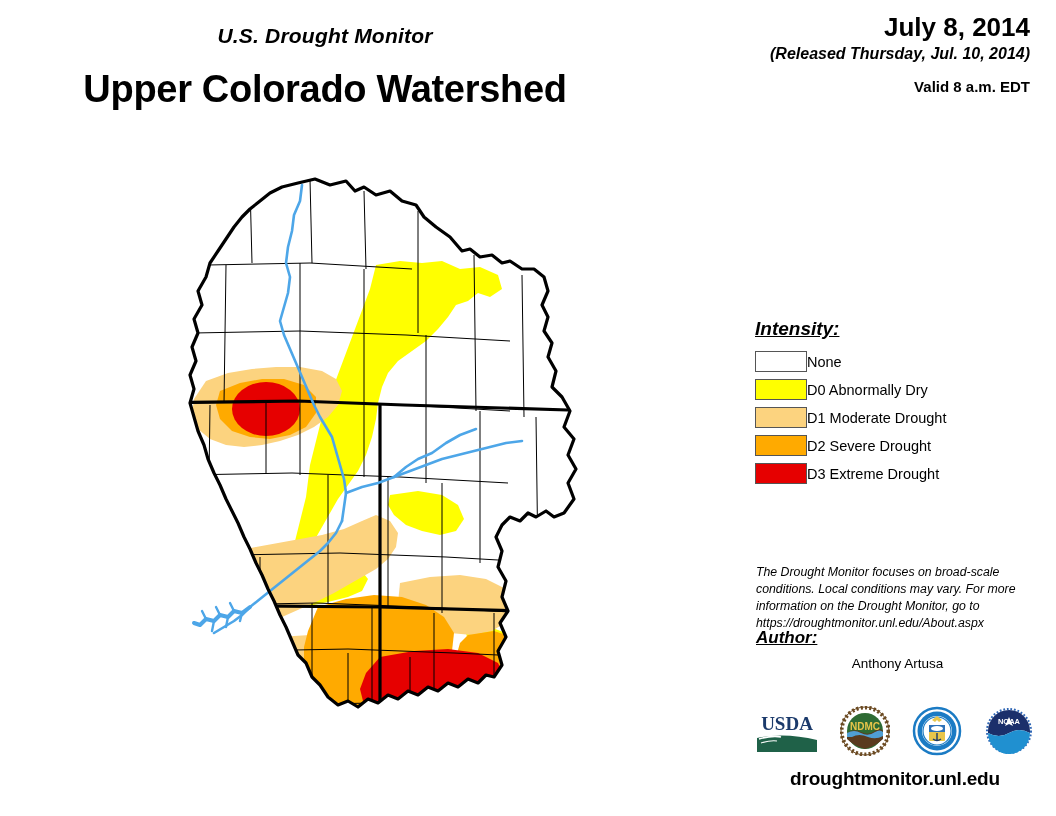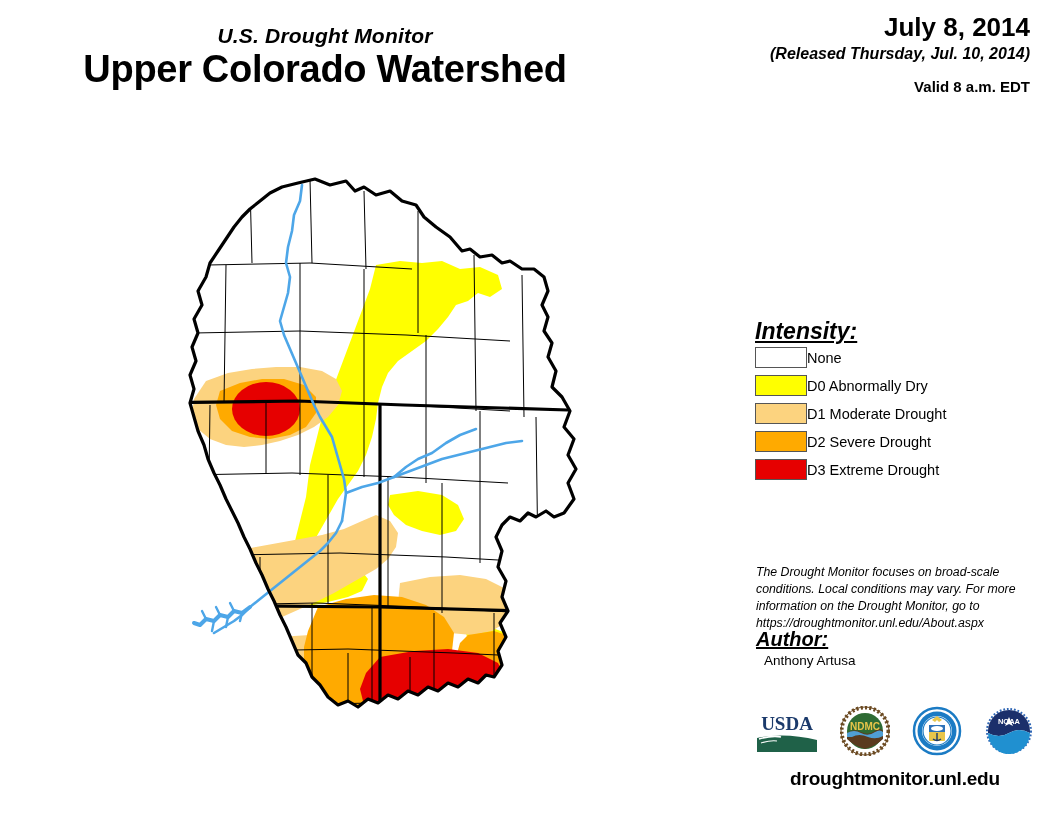--- a/index.html
+++ b/index.html
@@ -2,49 +2,49 @@
 <html><head>
 <meta charset="utf-8">
 <style>
   html,body{margin:0;padding:0;background:#ffffff;}
   body{width:1056px;height:816px;position:relative;overflow:hidden;
        font-family:"Liberation Sans",sans-serif;color:#000;}
 
   
   #header-left{position:absolute;left:0;top:24px;width:650px;text-align:center;}
   #subtitle{font-size:21px;font-weight:bold;font-style:italic;letter-spacing:.2px;}
-  #main-title{font-size:38px;font-weight:bold;margin-top:0;letter-spacing:-.3px;}
+  #main-title{font-size:38px;font-weight:bold;margin-top:20px;letter-spacing:-.3px;}
 
   #header-right{position:absolute;left:700px;top:12px;width:330px;text-align:right;}
   #date-line{font-size:26px;font-weight:bold;}
   #released-line{font-size:16px;font-weight:bold;font-style:italic;margin-top:2px;}
   #valid-line{font-size:15px;font-weight:bold;margin-top:15px;}
 
   
   #map-panel{position:absolute;left:150px;top:165px;width:450px;height:640px;}
   #map-svg{display:block;width:450px;height:640px;}
 
   
   #legend{position:absolute;left:755px;top:318px;width:280px;}
-  #legend-title{font-size:23px;font-weight:bold;font-style:italic;
-                text-decoration:underline;}
+  #legend-title{font-size:19px;font-weight:bold;font-style:italic;
+                text-decoration:underline;margin-bottom:9px;}
   .legend-row{display:flex;align-items:center;height:25px;margin-bottom:3px;}
   .swatch{width:52px;height:21px;border:1px solid #555;box-sizing:border-box;
           flex:0 0 auto;}
   .legend-label{font-size:14.5px;white-space:nowrap;}
 
   
   #disclaimer{position:absolute;left:756px;top:564px;width:275px;
               font-size:12.3px;font-style:italic;line-height:1.38;}
 
   
   #author-block{position:absolute;left:756px;top:628px;width:275px;}
-  #author-title{font-size:20px;font-weight:bold;font-style:italic;
+  #author-title{font-size:17px;font-weight:bold;font-style:italic;
                 text-decoration:underline;}
-  #author-lines{margin-left:8px;font-size:13.5px;line-height:1.42;}
+  #author-lines{margin-top:6px;margin-left:8px;font-size:13.5px;line-height:1.42;text-align:center;}
 
   
   #logos{position:absolute;left:755px;top:702px;width:280px;height:58px;
          display:flex;align-items:center;justify-content:space-between;}
   .logo{flex:0 0 auto;}
   #site-url{position:absolute;left:755px;top:768px;width:280px;text-align:center;
             font-size:19px;font-weight:bold;letter-spacing:-.2px;}
 </style>
 </head>
 <body>

